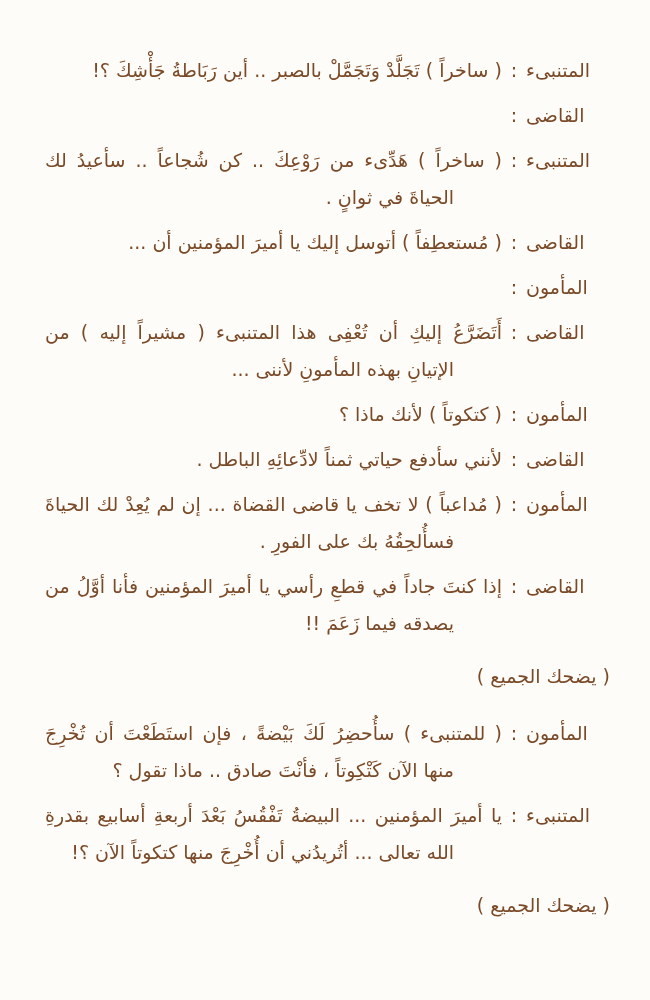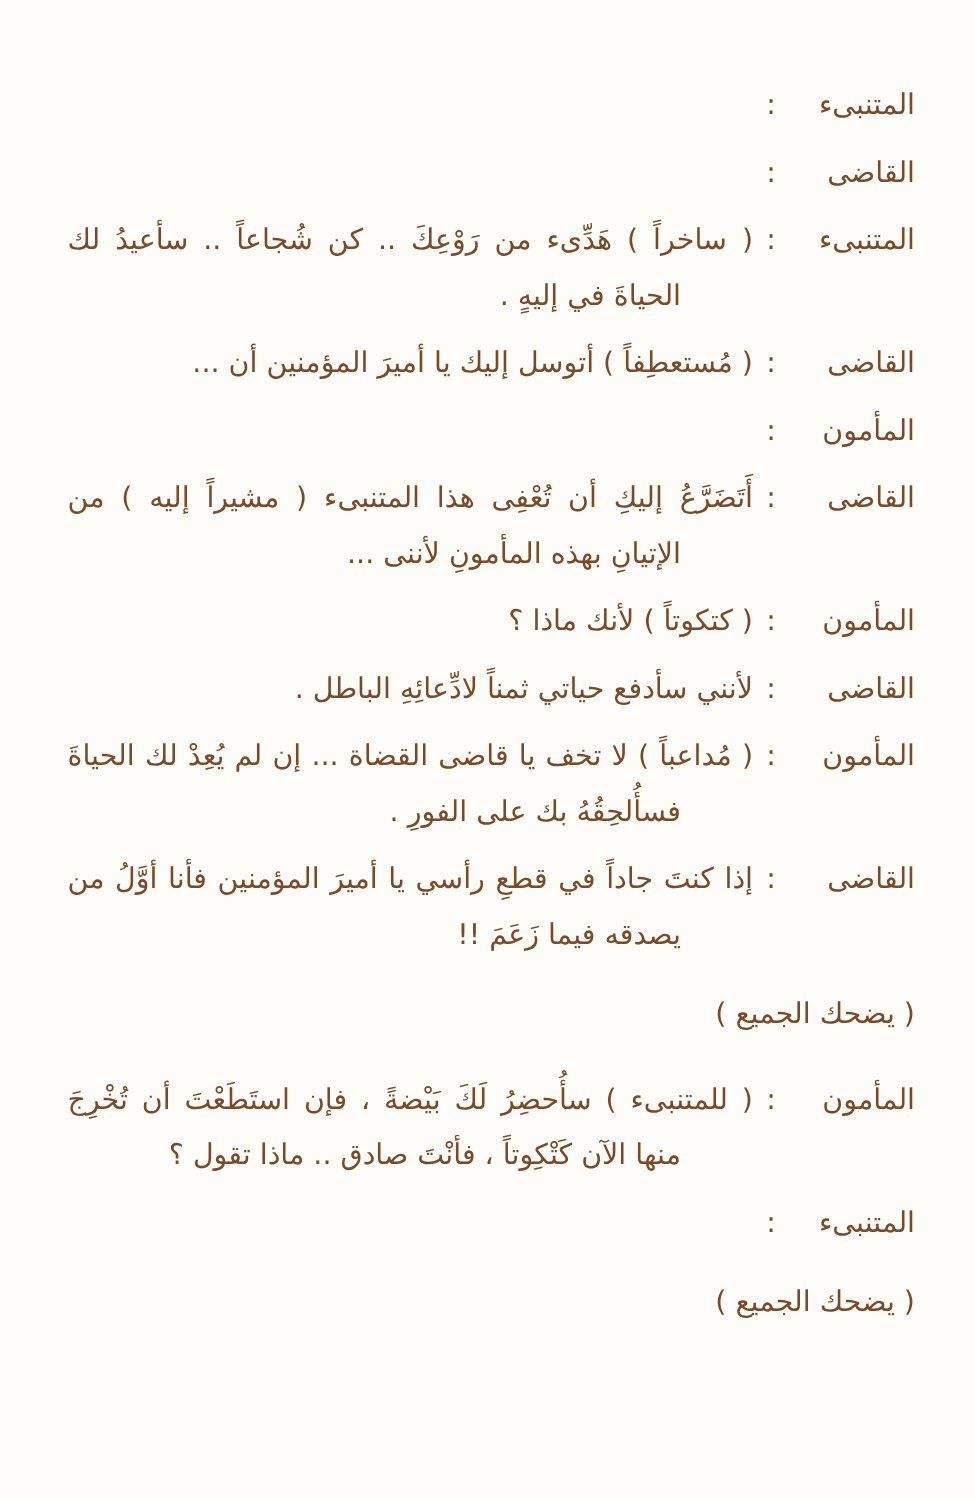--- a/index.html
+++ b/index.html
@@ -25,21 +25,21 @@
     display: flex;
     align-items: flex-start;
     margin-bottom: 8px;
     font-size: 19px;
     line-height: 37px;
   }
   .speaker {
     flex: 0 0 84px;
     width: 84px;
     white-space: nowrap;
-    text-align: right;
+    text-align: left;
   }
   .colon {
     flex: 0 0 24px;
     width: 24px;
     text-align: center;
   }
   .dialogue {
     flex: 1 1 auto;
     text-align: justify;
     padding-right: 48px;
@@ -52,31 +52,32 @@
   }
 </style>
 </head>
 <body>
 
 <div class="page">
 
   <div class="speech">
     <span class="speaker">المتنبىء</span>
     <span class="colon">:</span>
+    <span class="dialogue">( ساخراً ) تَجَلَّدْ وَتَجَمَّلْ بالصبر .. أين رَبَاطةُ جَأْشِكَ ؟!</span>
   </div>
 
   <div class="speech">
     <span class="speaker">القاضى</span>
     <span class="colon">:</span>
   </div>
 
   <div class="speech">
     <span class="speaker">المتنبىء</span>
     <span class="colon">:</span>
-    <span class="dialogue">( ساخراً ) هَدِّىء من رَوْعِكَ .. كن شُجاعاً .. سأعيدُ لك الحياةَ في إليهٍ .</span>
+    <span class="dialogue">( ساخراً ) هَدِّىء من رَوْعِكَ .. كن شُجاعاً .. سأعيدُ لك الحياةَ في ثوانٍ .</span>
   </div>
 
   <div class="speech">
     <span class="speaker">القاضى</span>
     <span class="colon">:</span>
     <span class="dialogue">( مُستعطِفاً ) أتوسل إليك يا أميرَ المؤمنين أن ...</span>
   </div>
 
   <div class="speech">
     <span class="speaker">المأمون</span>
@@ -117,17 +118,18 @@
 
   <div class="speech">
     <span class="speaker">المأمون</span>
     <span class="colon">:</span>
     <span class="dialogue">( للمتنبىء ) سأُحضِرُ لَكَ بَيْضةً ، فإن استَطَعْتَ أن تُخْرِجَ منها الآن كَتْكِوتاً ، فأنْتَ صادق .. ماذا تقول ؟</span>
   </div>
 
   <div class="speech">
     <span class="speaker">المتنبىء</span>
     <span class="colon">:</span>
+    <span class="dialogue">يا أميرَ المؤمنين ... البيضةُ تَفْقُسُ بَعْدَ أربعةِ أسابيع بقدرةِ الله تعالى ... أتُريدُني أن أُخْرِجَ منها كتكوتاً الآن ؟!</span>
   </div>
 
   <div class="stage">( يضحك الجميع )</div>
 
 </div>
 
 </body></html>

